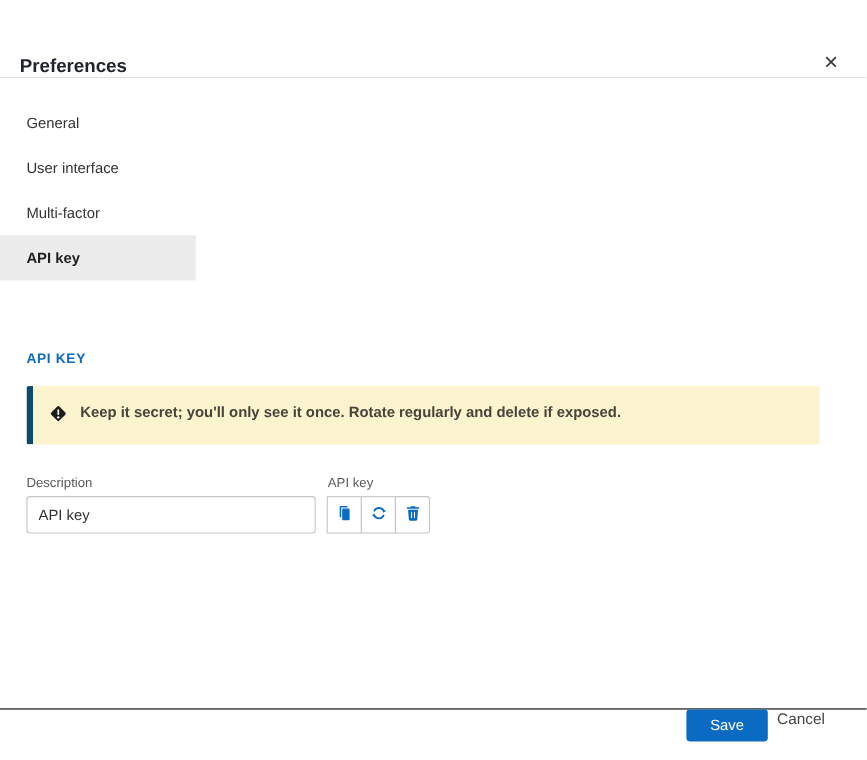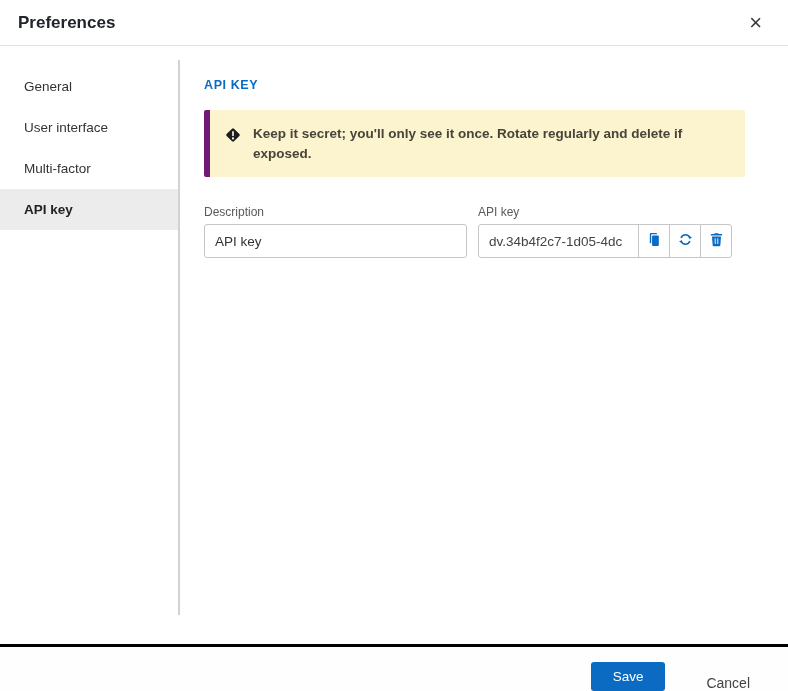--- a/index.html
+++ b/index.html
@@ -7,23 +7,23 @@
   body {
     font-family: "Liberation Sans", sans-serif;
     background: #ffffff;
     color: #333;
     position: relative;
     overflow: hidden;
   }
 
   
   .dialog-header {
-    height: 46px;
-    display: flex;
-    align-items: center;
+    height: 71px;
+    display: flex;
+    align-items: flex-end;
     justify-content: space-between;
     padding: 0 22px 0 18px;
     border-bottom: 1px solid #e2e2e2;
   }
   .dialog-title {
     font-size: 17px;
     font-weight: bold;
     color: #20242b;
   }
   .close-btn {
@@ -33,20 +33,21 @@
     line-height: 1;
     color: #3a3a3a;
     cursor: pointer;
     padding: 2px 4px;
   }
 
   
   .dialog-body {
     display: flex;
     height: calc(691px - 57px - 47px);
+    flex-direction: column;
   }
   .sidebar {
     width: 178px;
     padding-top: 20px;
     flex-shrink: 0;
   }
   .sidebar-item {
     padding: 13px 12px 13px 24px;
     font-size: 13.5px;
     color: #333;
@@ -72,21 +73,21 @@
     font-size: 12.5px;
     font-weight: bold;
     letter-spacing: 0.6px;
     color: #0b6bc2;
   }
 
   
   .alert {
     margin-top: 18px;
     background: #fcf3cf;
-    border-left: 6px solid #701a75;
+    border-left: 6px solid #0c4a6e;
     border-radius: 2px;
     padding: 14px 18px 14px 14px;
     display: flex;
     gap: 11px;
     align-items: flex-start;
   }
   .alert-icon { flex-shrink: 0; margin-top: 2px; }
   .alert-text {
     font-size: 13.5px;
     font-weight: bold;
@@ -138,26 +139,26 @@
     cursor: pointer;
     padding: 0;
   }
   .icon-btn:last-child { border-radius: 0 3px 3px 0; }
 
   
   .dialog-footer {
     position: absolute;
     left: 0; right: 0; bottom: 0;
     height: 47px;
-    border-top: 3px solid #000000;
+    border-top: 1px solid #000000;
     background: #fefefe;
     display: flex;
-    align-items: flex-end;
+    align-items: flex-start;
     justify-content: flex-end;
-    gap: 41px;
+    gap: 8px;
     padding-right: 38px;
   }
   .save-btn {
     background: #0b6bc2;
     color: #fff;
     border: none;
     border-radius: 3px;
     font-size: 13.5px;
     font-family: "Liberation Sans", sans-serif;
     padding: 7px 22px;
@@ -210,21 +211,20 @@
       <div class="form-row">
 
         <div class="field">
           <label class="field-label">Description</label>
           <input class="text-input desc-input" type="text" value="API key" style="">
         </div>
 
         <div class="field">
           <label class="field-label">API key</label>
           <div class="apikey-group">
-            <input class="text-input apikey-input" type="text" value="dv.34b4f2c7-1d05-4dc" style="">
 
             <button class="icon-btn" title="">
               <span>
                 <svg width="15" height="15" viewBox="0 0 16 16" fill="#0b6bc2">
                   <path d="M10.5 1H4.4A1.4 1.4 0 0 0 3 2.4V12h1.5V2.5h6V1z"></path>
                   <rect x="5.4" y="3.6" width="7.2" height="11.2" rx="1"></rect>
                 </svg>
               </span>
             </button>
 

